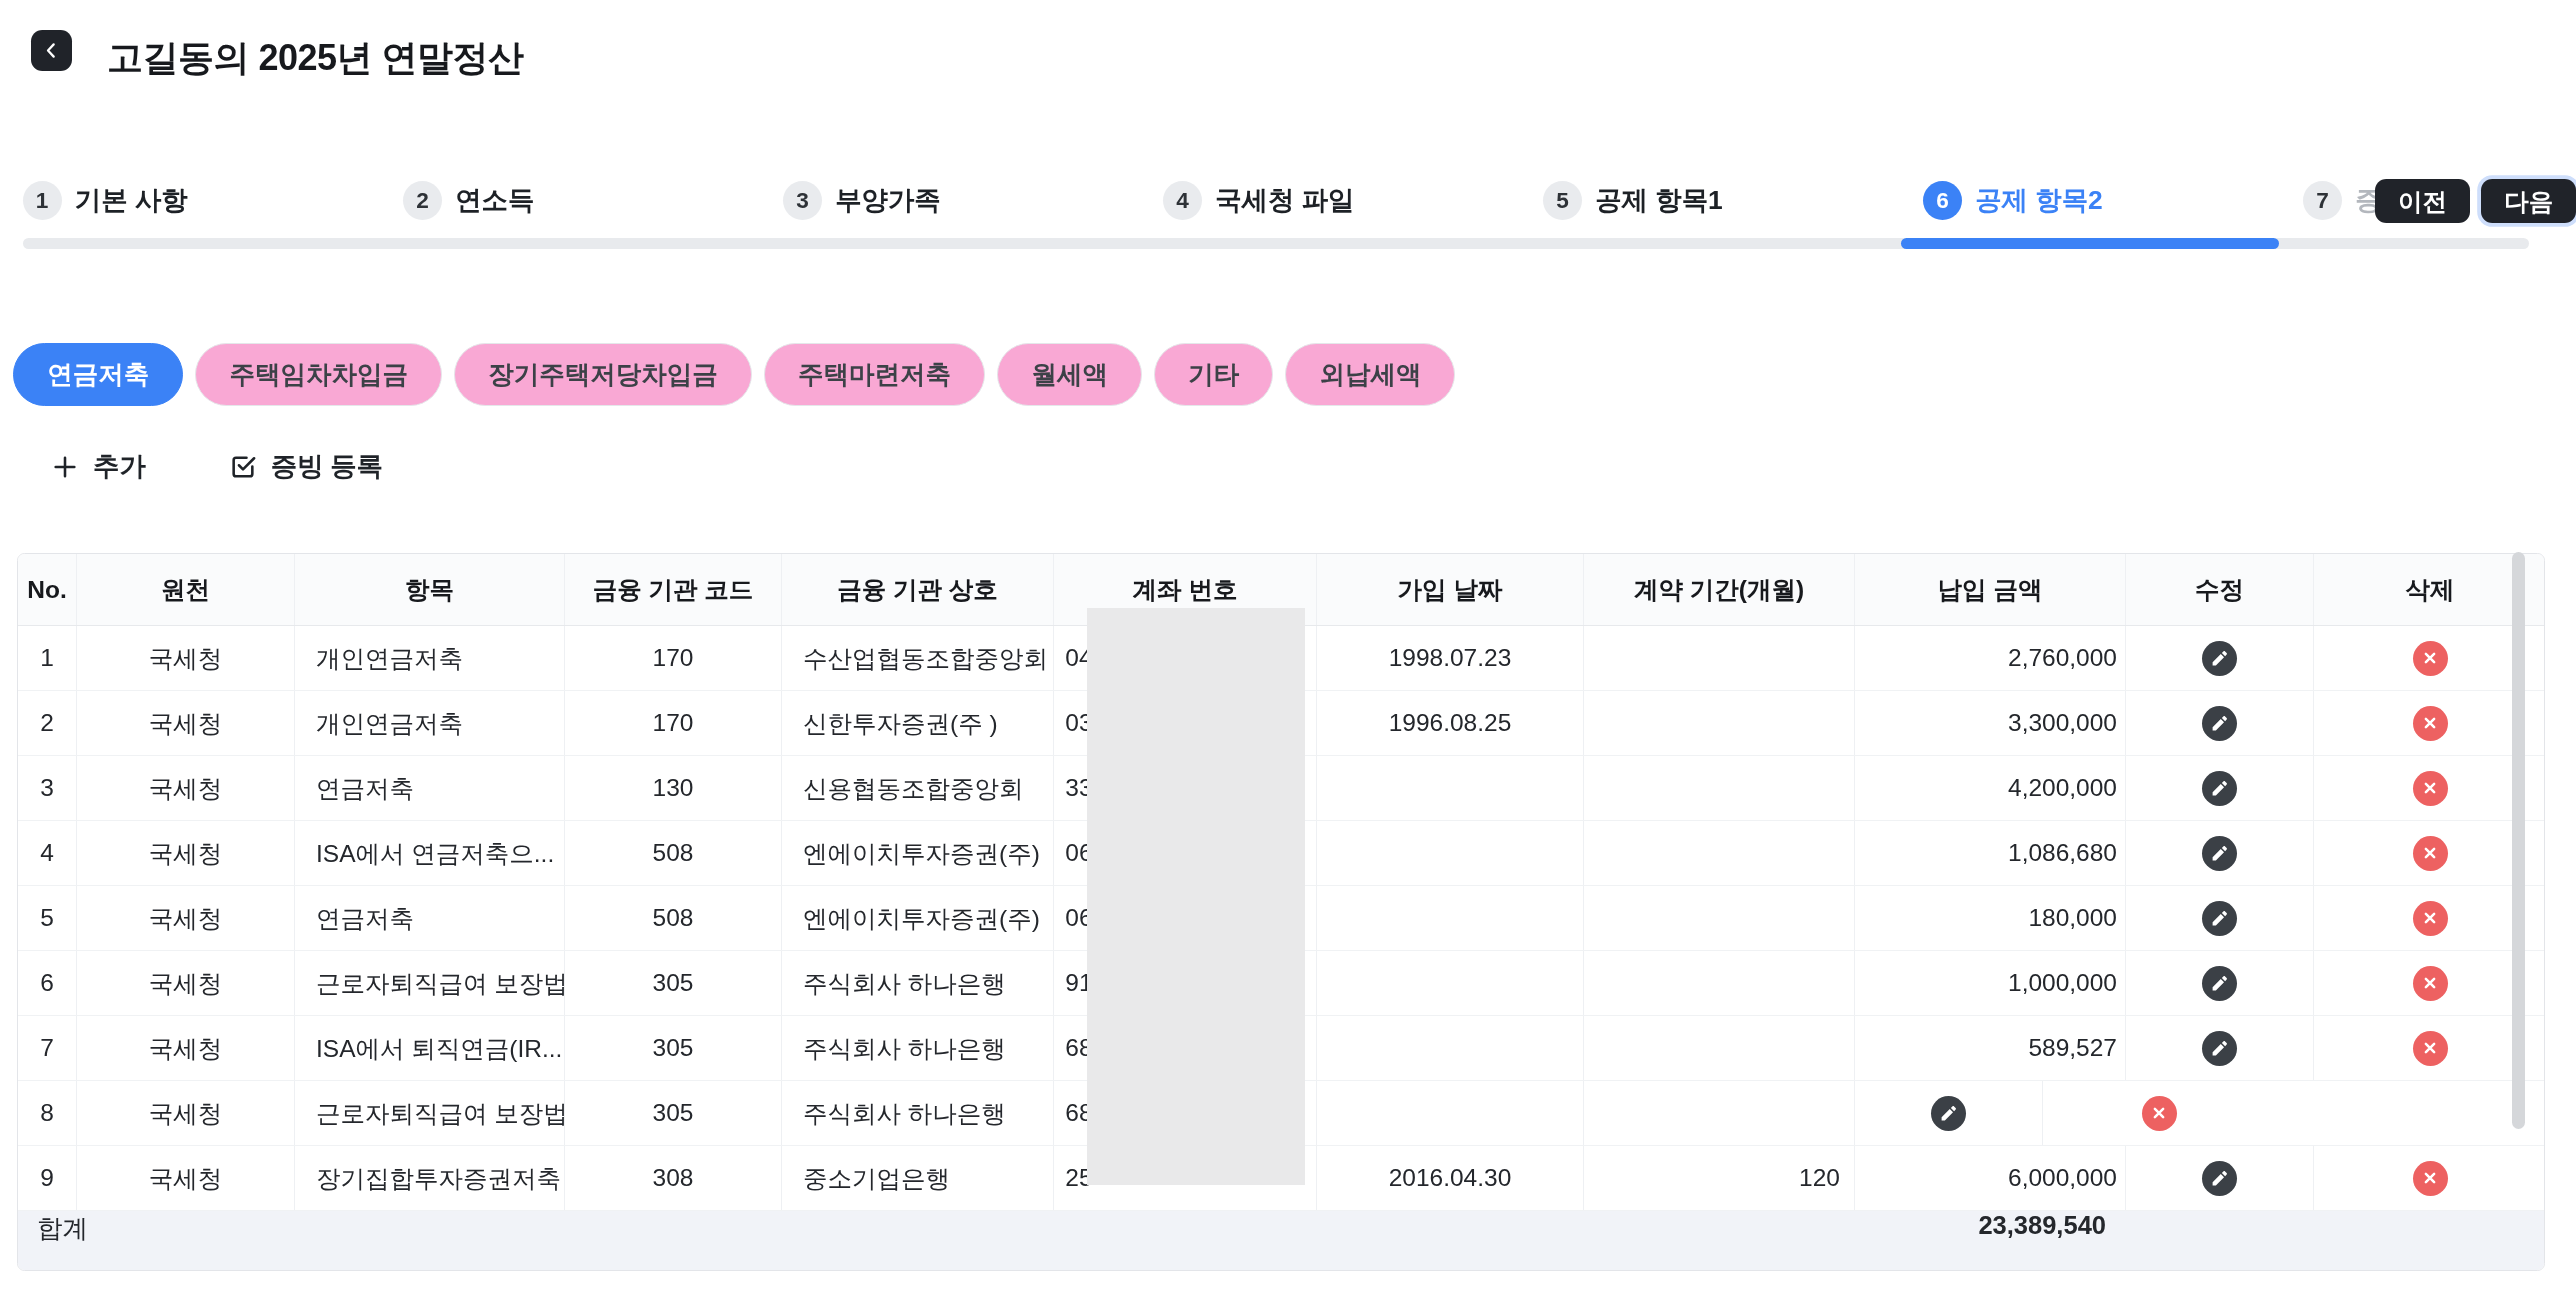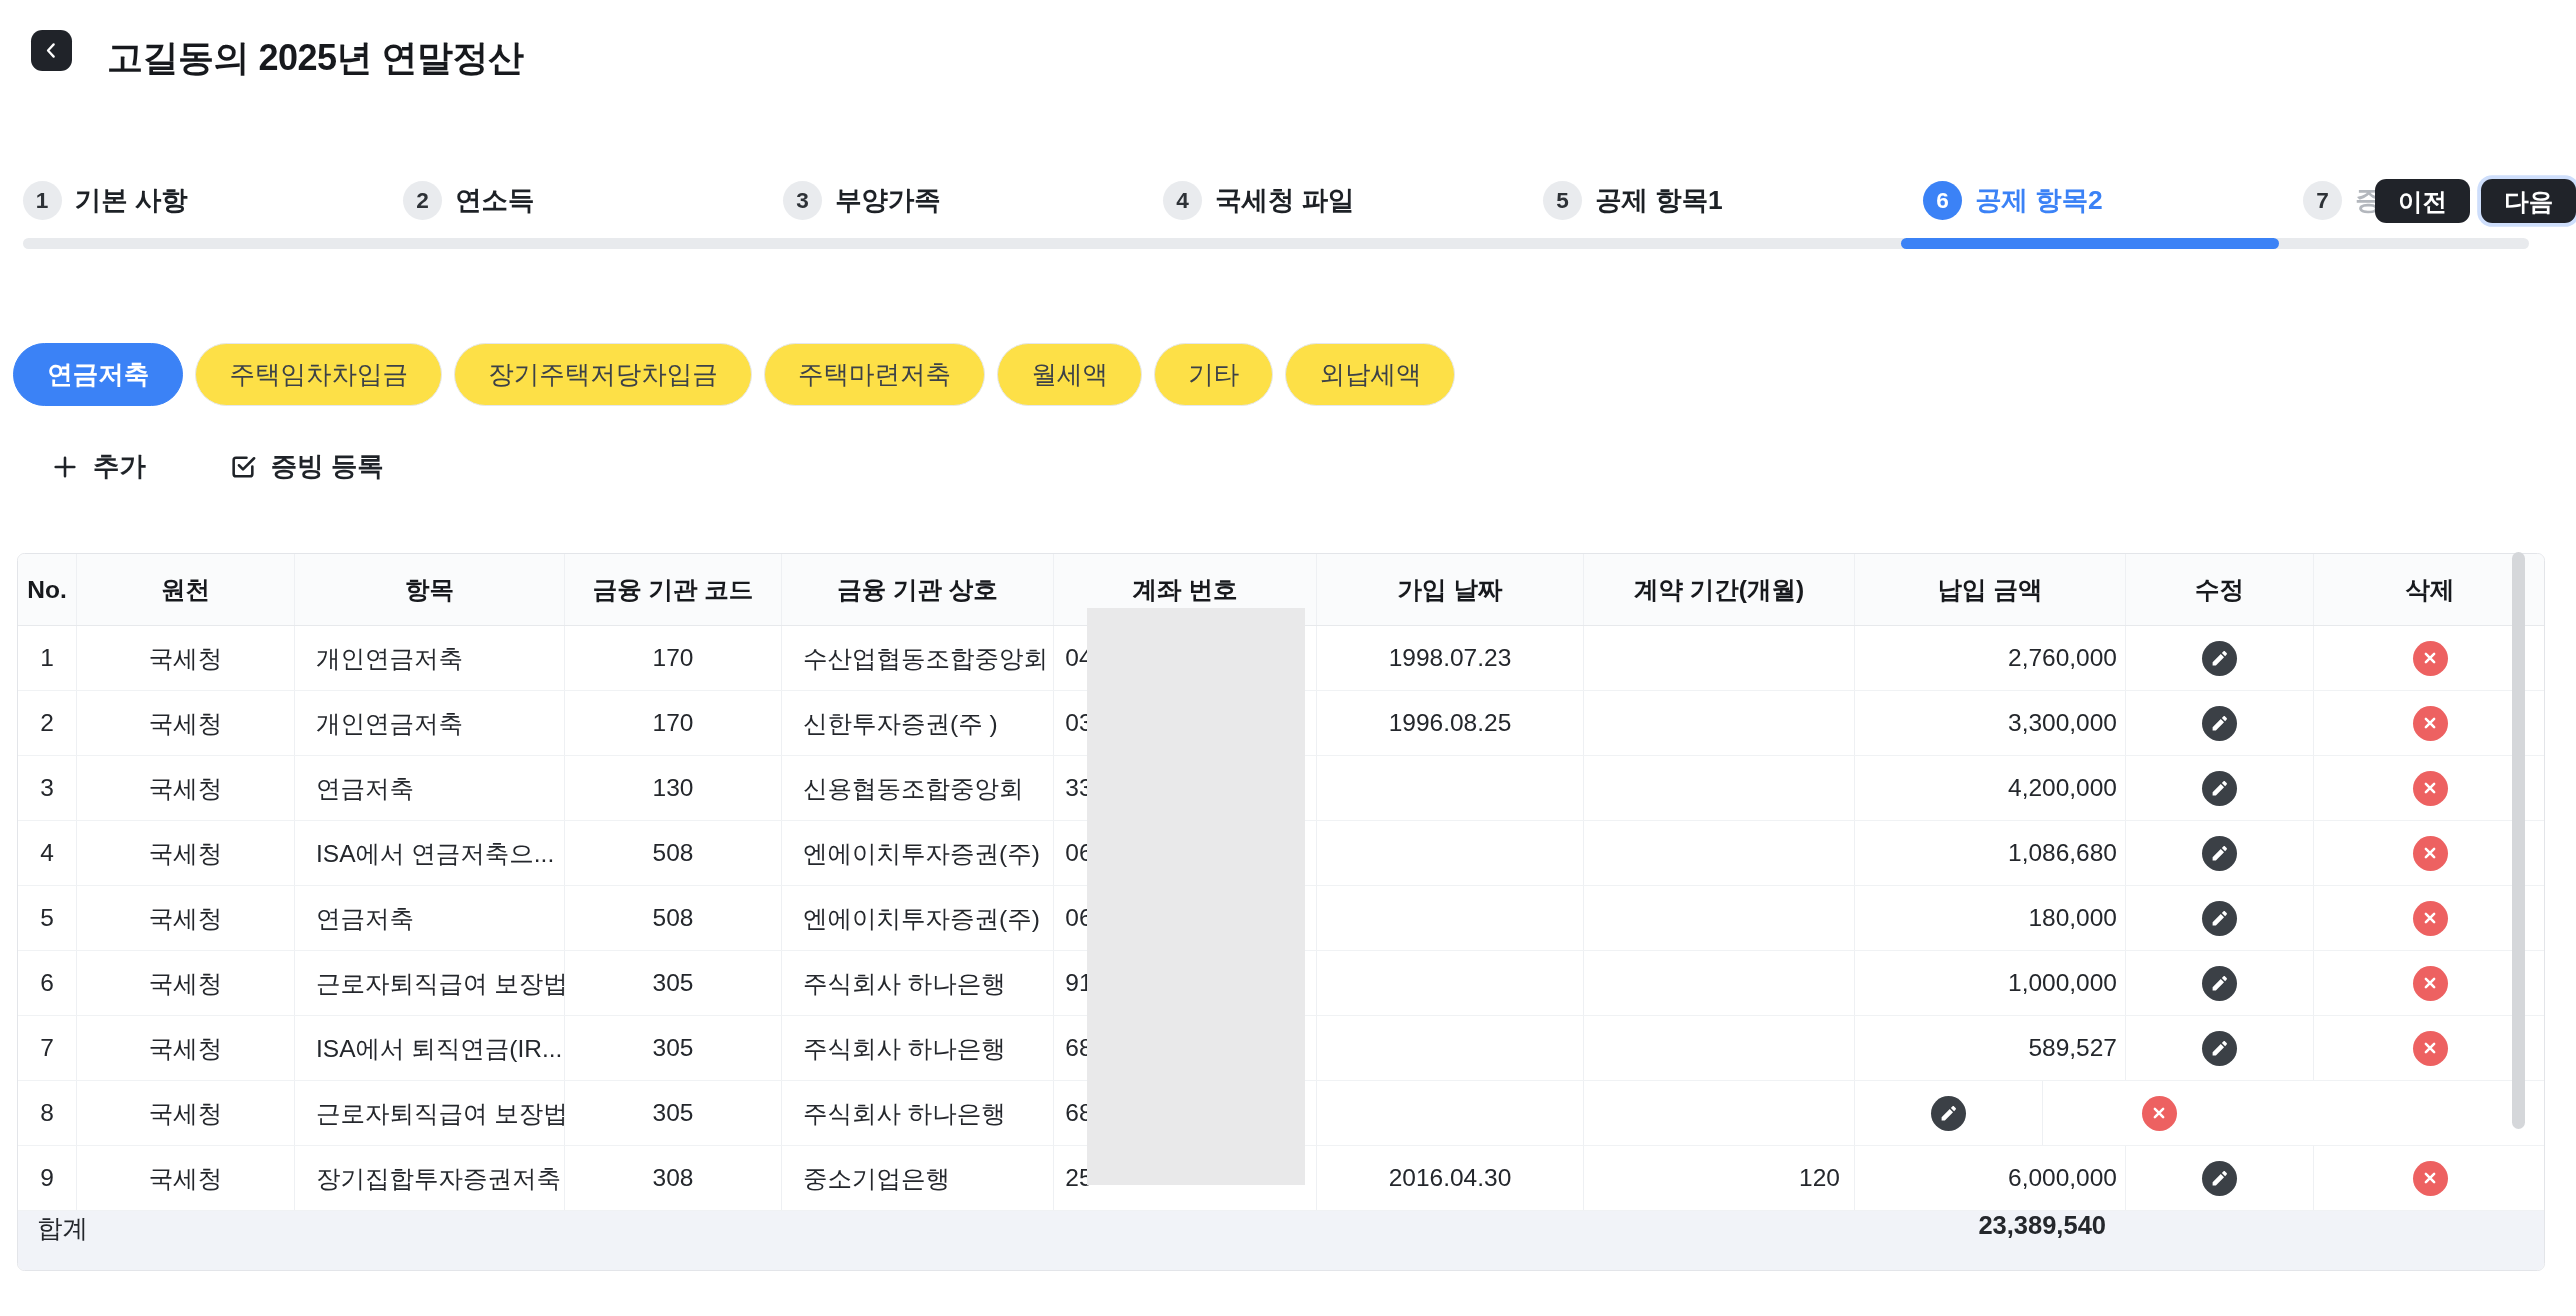--- a/index.html
+++ b/index.html
@@ -25,28 +25,28 @@
   .progress-track{position:absolute;left:22.6px;top:238px;width:2506px;height:11.3px;border-radius:5.7px;background:#e8eaed}
   .progress-fill{position:absolute;left:1878px;top:0;width:378px;height:11.3px;border-radius:5.7px;background:var(--accent,#3b82f6)}
 
   .nav-buttons{position:absolute;left:2375px;top:179px;display:flex;gap:11.3px;align-items:center;z-index:20}
   .nav-btn{height:44px;padding:0 23px;border-radius:11.3px;border:none;background:var(--button-dark,#202329);color:#fff;
     font-size:24.5px;font-weight:700;font-family:inherit;cursor:pointer;white-space:nowrap}
   .nav-btn.next{box-shadow:0 0 0 3.8px #cedefb}
 
   
   .pills{position:absolute;left:13.2px;top:343px;display:flex;gap:12.3px}
-  .pill{height:63px;padding:0 33px;border-radius:32px;background:#fde047;border:1.9px solid #e5e7ea;color:#3c4147;
-    font-size:25.5px;font-weight:400;font-family:inherit;display:flex;align-items:center;white-space:nowrap;cursor:pointer;box-sizing:border-box}
+  .pill{height:63px;padding:0 33px;border-radius:32px;background:#f9a8d4;border:1.9px solid #e5e7ea;color:#3c4147;
+    font-size:25.5px;font-weight:700;font-family:inherit;display:flex;align-items:center;white-space:nowrap;cursor:pointer;box-sizing:border-box}
   .pill.active{background:var(--accent,#3b82f6);border-color:var(--accent,#3b82f6);color:#fff;font-weight:700}
 
   
   .actions{position:absolute;left:51px;top:449px;display:flex;gap:83px;align-items:center}
   .action-btn{display:flex;align-items:center;gap:14px;background:none;border:none;font-size:26.4px;font-weight:600;
-    color:#1f2328;font-family:Liberation Sans, sans-serif;cursor:pointer;padding:0;white-space:nowrap}
+    color:#1f2328;font-family:Liberation Serif, serif;cursor:pointer;padding:0;white-space:nowrap}
 
   
   .table-wrap{position:absolute;left:17px;top:553px;width:2526px;border:0.9px solid #e3e5e9;border-radius:7.5px;
     overflow:hidden;box-sizing:content-box;background:#fff}
   .thead{display:flex;height:71px;background:#fafbfc;border-bottom:0.9px solid #e7e9ec;align-items:stretch}
   .hcell{font-weight:700;color:#17191d}
   .trow{display:flex;height:64px;border-bottom:0.9px solid #f0f2f4}
   .cell{box-sizing:border-box;flex-shrink:0;height:100%;display:flex;align-items:center;justify-content:center;
     border-right:0.9px solid #eef0f3;font-size:24.5px;overflow:hidden;white-space:nowrap}
   .cell:last-child{border-right:none}

